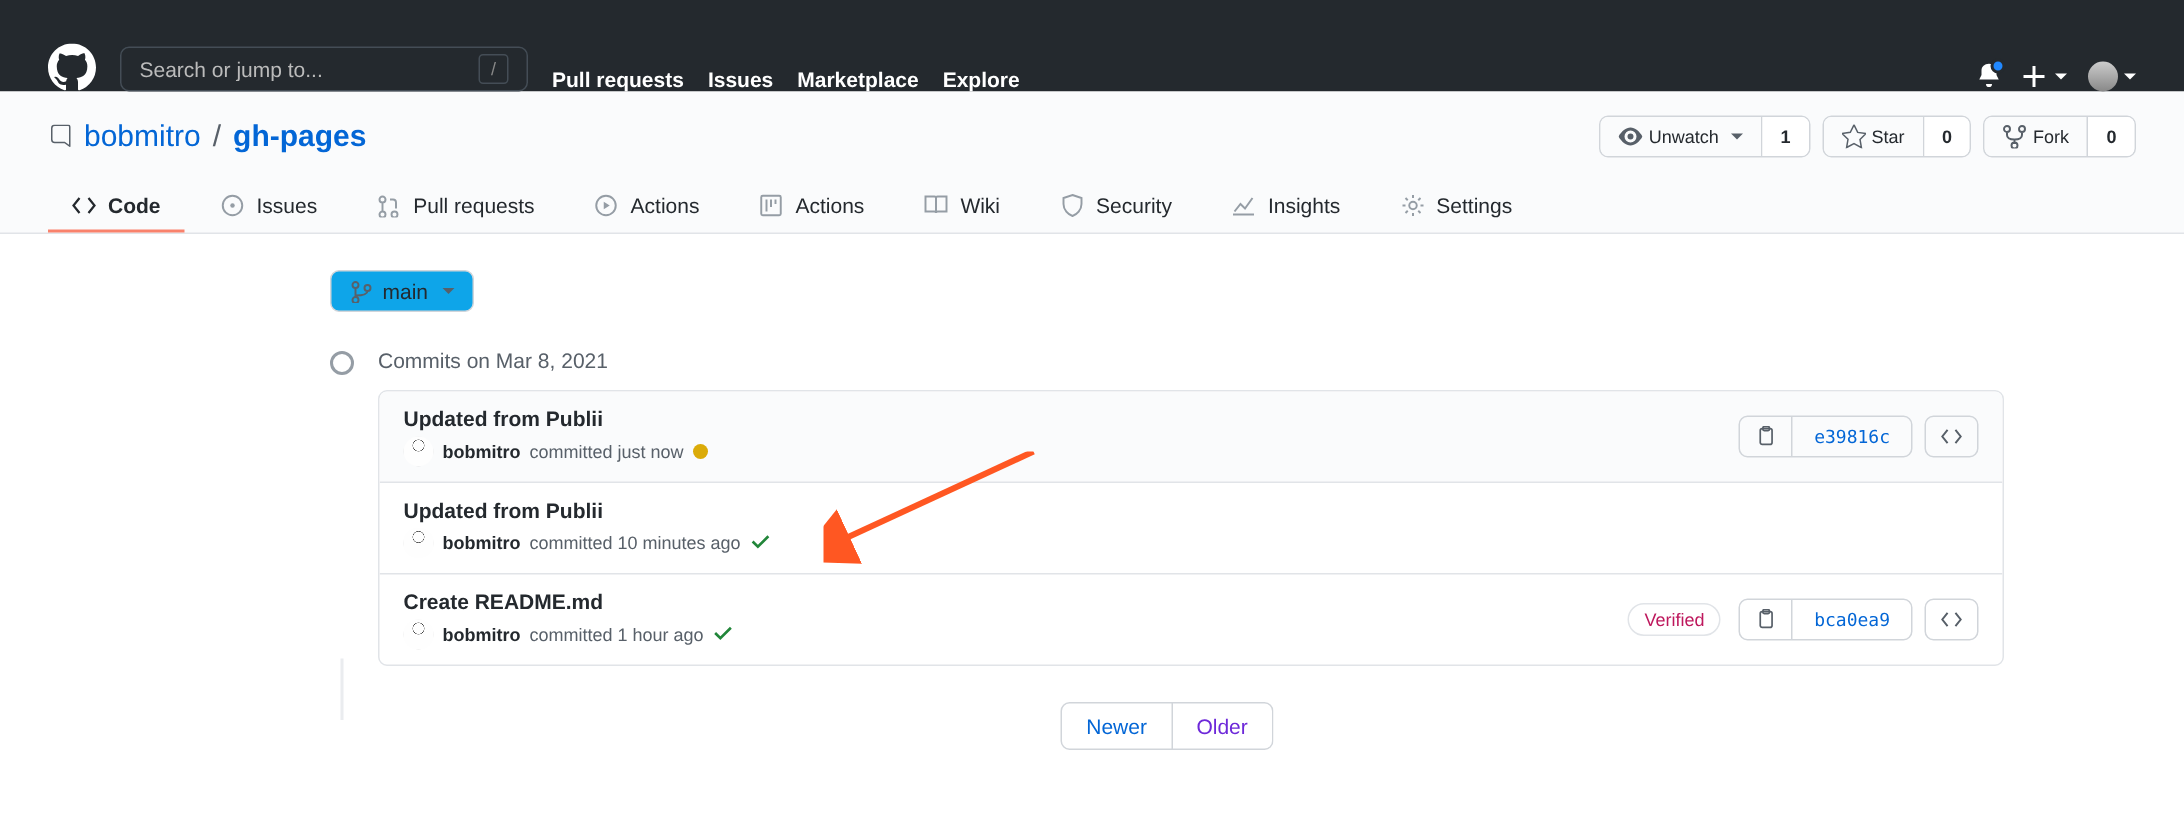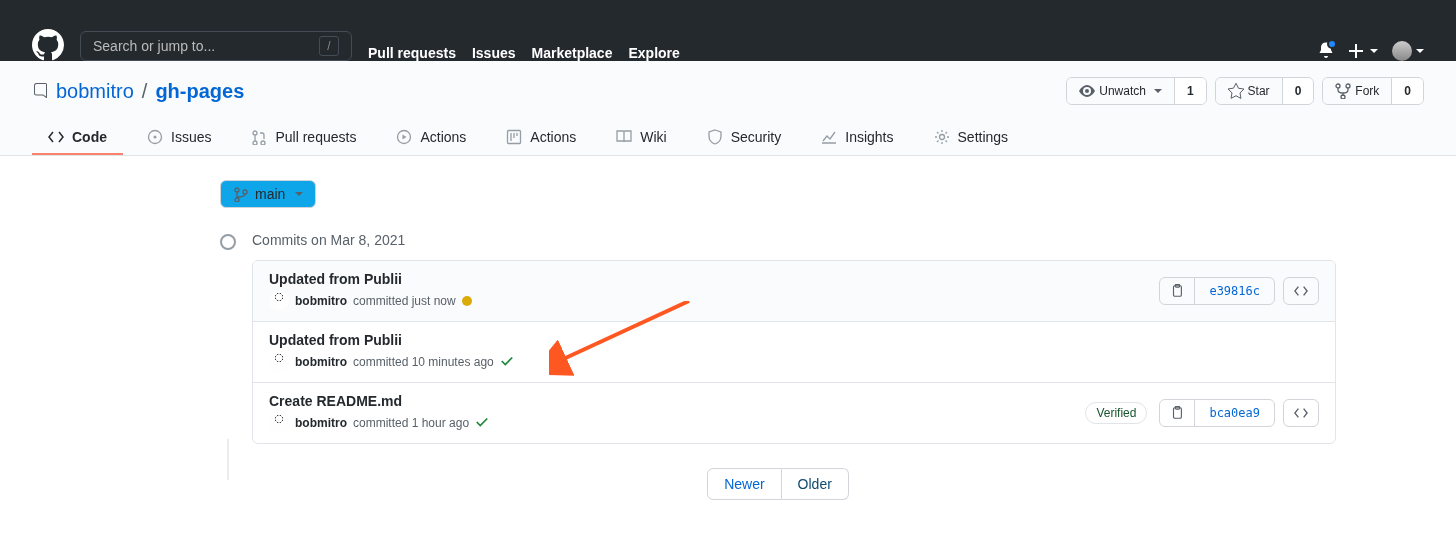--- a/index.html
+++ b/index.html
@@ -169,21 +169,21 @@
     .avatar-commit {
       width: 20px; height: 20px; border-radius: 50%;
       background: radial-gradient(circle at 50% 30%, #fefefe 20%, #333 22%, #fefefe 24%),
                   linear-gradient(#ddd, #999);
       display: inline-block;
     }
     .status-dot { width: 10px; height: 10px; border-radius: 50%; background: #dbab09; display: inline-block; }
     .status-check svg { fill: #22863a; }
     .verified-badge {
       border: 1px solid #e1e4e8; border-radius: 16px;
-      padding: 3px 10px; font-size: 12px; color: #14532d; font-weight: 500;
+      padding: 3px 10px; font-size: 12px; color: #be185d; font-weight: 500;
       margin-right: 12px;
     }
     .commit-actions { display: flex; gap: 8px; align-items: center; }
     .hash-group {
       display: flex; border: 1px solid #d1d5da; border-radius: 6px; overflow: hidden;
     }
     .hash-copy {
       padding: 6px 10px; border-right: 1px solid #d1d5da; cursor: pointer;
       display: flex; align-items: center;
     }
@@ -203,21 +203,21 @@
     }
     .code-btn svg { fill: #586069; }
     .pagination {
       display: flex; justify-content: center; margin-top: 24px;
     }
     .pagination .pg {
       border: 1px solid #d1d5da; padding: 7px 16px; cursor: pointer;
       color: #0366d6;
     }
     .pagination .pg:first-child { border-radius: 6px 0 0 6px; }
-    .pagination .pg:last-child { border-radius: 0 6px 6px 0; border-left: none; color: #0c4a6e; cursor: default; text-align: center; }
+    .pagination .pg:last-child { border-radius: 0 6px 6px 0; border-left: none; color: #6d28d9; cursor: default; text-align: center; }
     .arrow-annot {
       position: absolute;
       left: 296px; top: 40px;
       pointer-events: none;
     }
   </style>
 </head>
 <body>
 
 <div class="gh-header">

